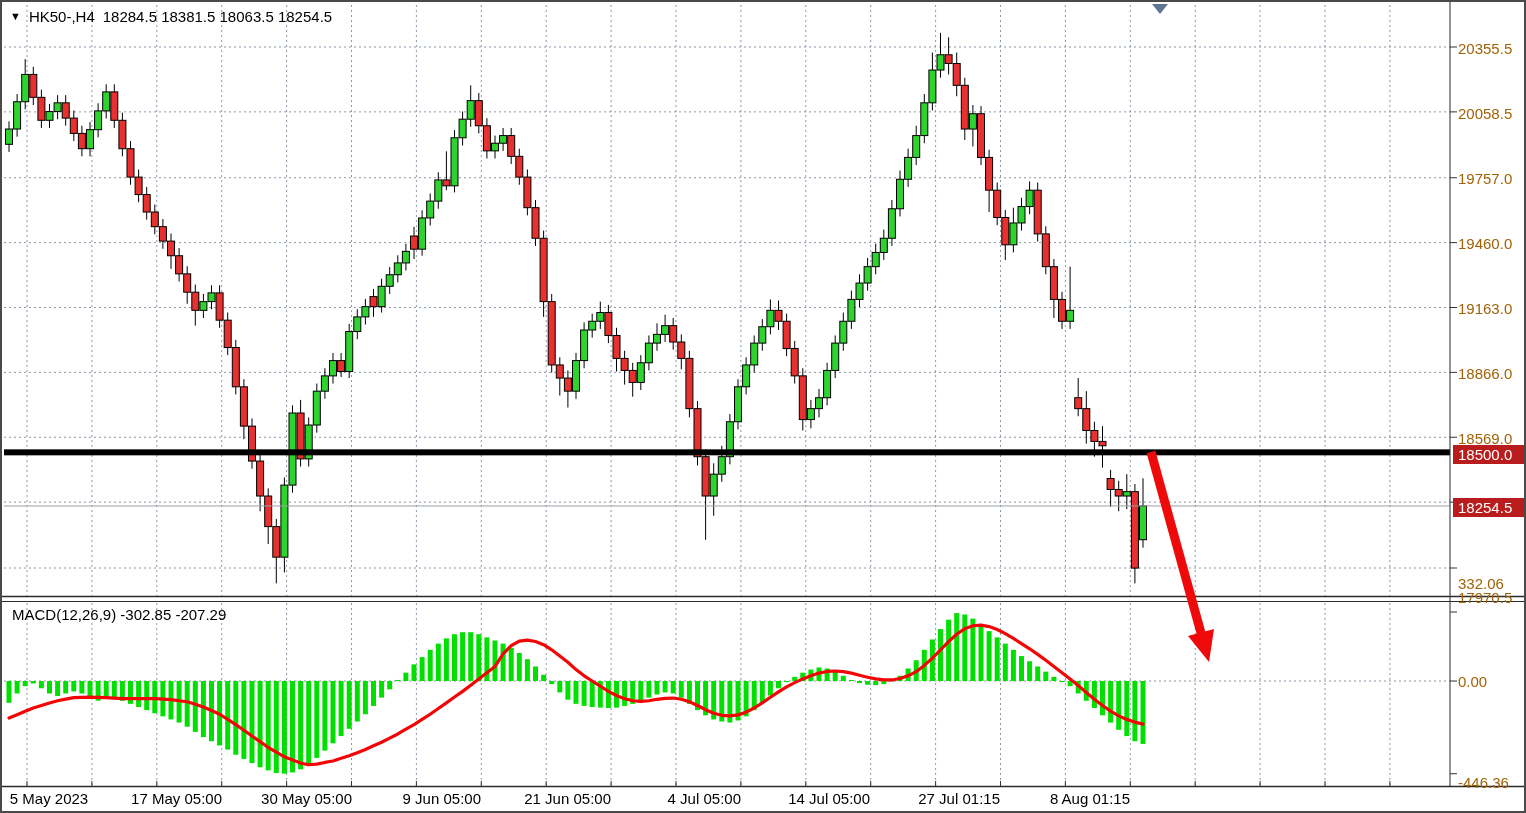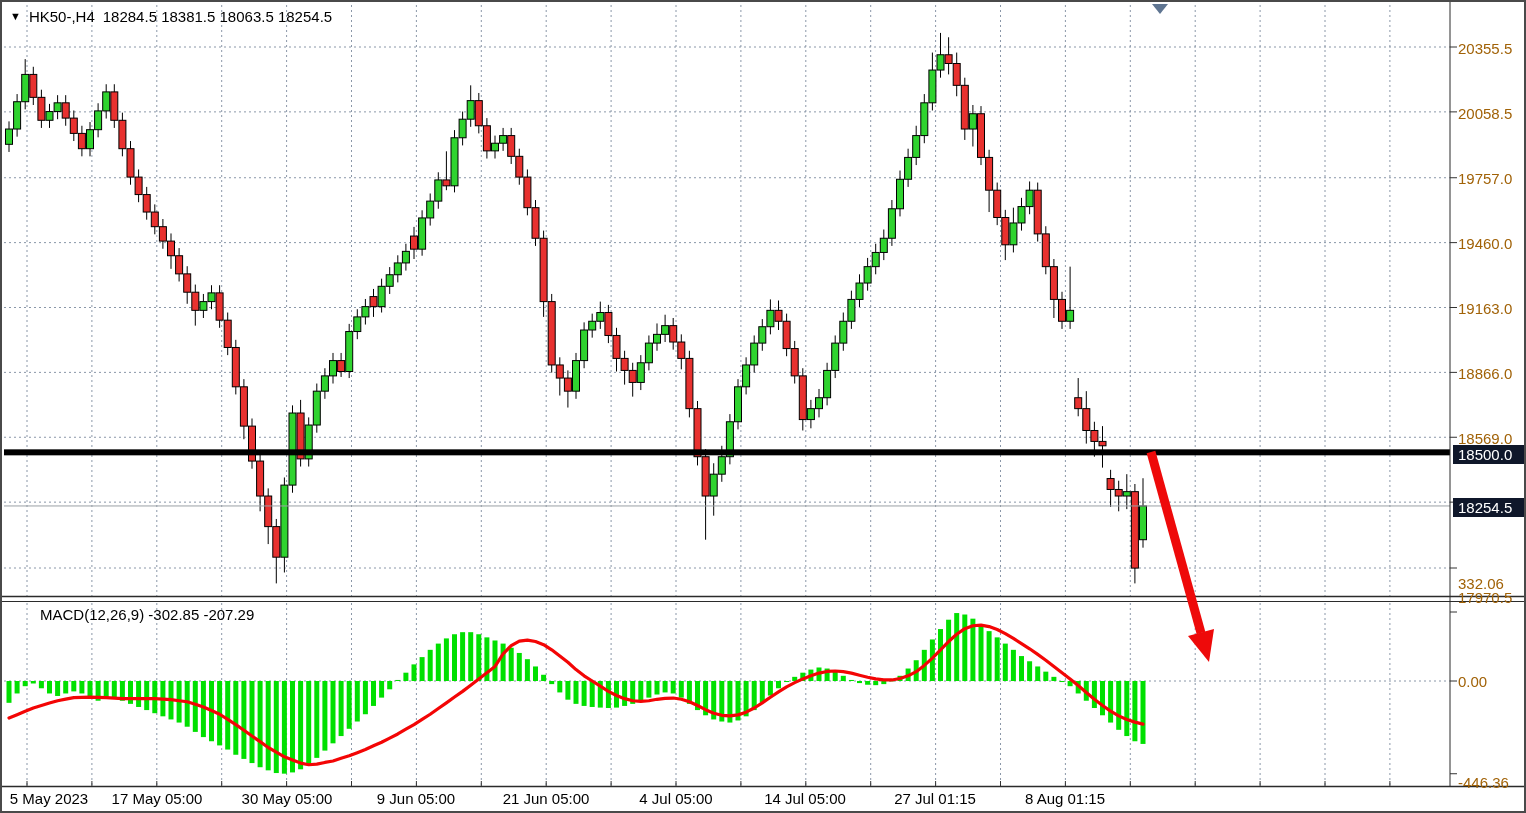--- a/index.html
+++ b/index.html
@@ -3,25 +3,25 @@
 <meta charset="utf-8">
 <style>
   html,body{margin:0;padding:0;background:#c0c0c0;}
   .window{position:relative;width:1526px;height:813px;box-sizing:border-box;
     border:2px solid #4a4a4a;background:#ffffff;overflow:hidden;
     font-family:"Liberation Sans",sans-serif;}
   svg.chart{position:absolute;left:0;top:0;}
   .lbl{position:absolute;font-size:15px;color:#a16207;white-space:nowrap;line-height:18px;}
   .plabel{left:1456px;}
   .badge{position:absolute;left:1451px;width:69px;font-size:15px;line-height:19px;
-    color:#fff;background:#0f172a;padding-left:5px;white-space:nowrap;}
-  .dlabel{position:absolute;top:788px;width:130px;text-align:center;font-size:15px;color:#000;white-space:nowrap;}
+    color:#fff;background:#b91c1c;padding-left:5px;white-space:nowrap;}
+  .dlabel{position:absolute;top:788px;width:130px;text-align:right;font-size:15px;color:#000;white-space:nowrap;}
   .title{position:absolute;left:8px;top:6px;font-size:15px;color:#000;display:flex;gap:8px;align-items:center;}
   .title .tri{font-size:11px;line-height:15px;}
-  .macdlbl{position:absolute;left:10px;top:604px;font-size:15px;color:#000;margin-left:28px;}
+  .macdlbl{position:absolute;left:10px;top:604px;font-size:15px;color:#000;}
 </style>
 </head>
 <body>
 
 <div class="window">
 
   <svg class="chart" id="chart-svg" width="1522" height="809">
       <line x1="25" y1="3" x2="25" y2="594" stroke="#8a97a8" stroke-width="1" stroke-dasharray="2 3"></line>
       <line x1="25" y1="601" x2="25" y2="783" stroke="#8a97a8" stroke-width="1" stroke-dasharray="2 3"></line>
       <line x1="25" y1="779" x2="25" y2="784" stroke="#333" stroke-width="1"></line>

